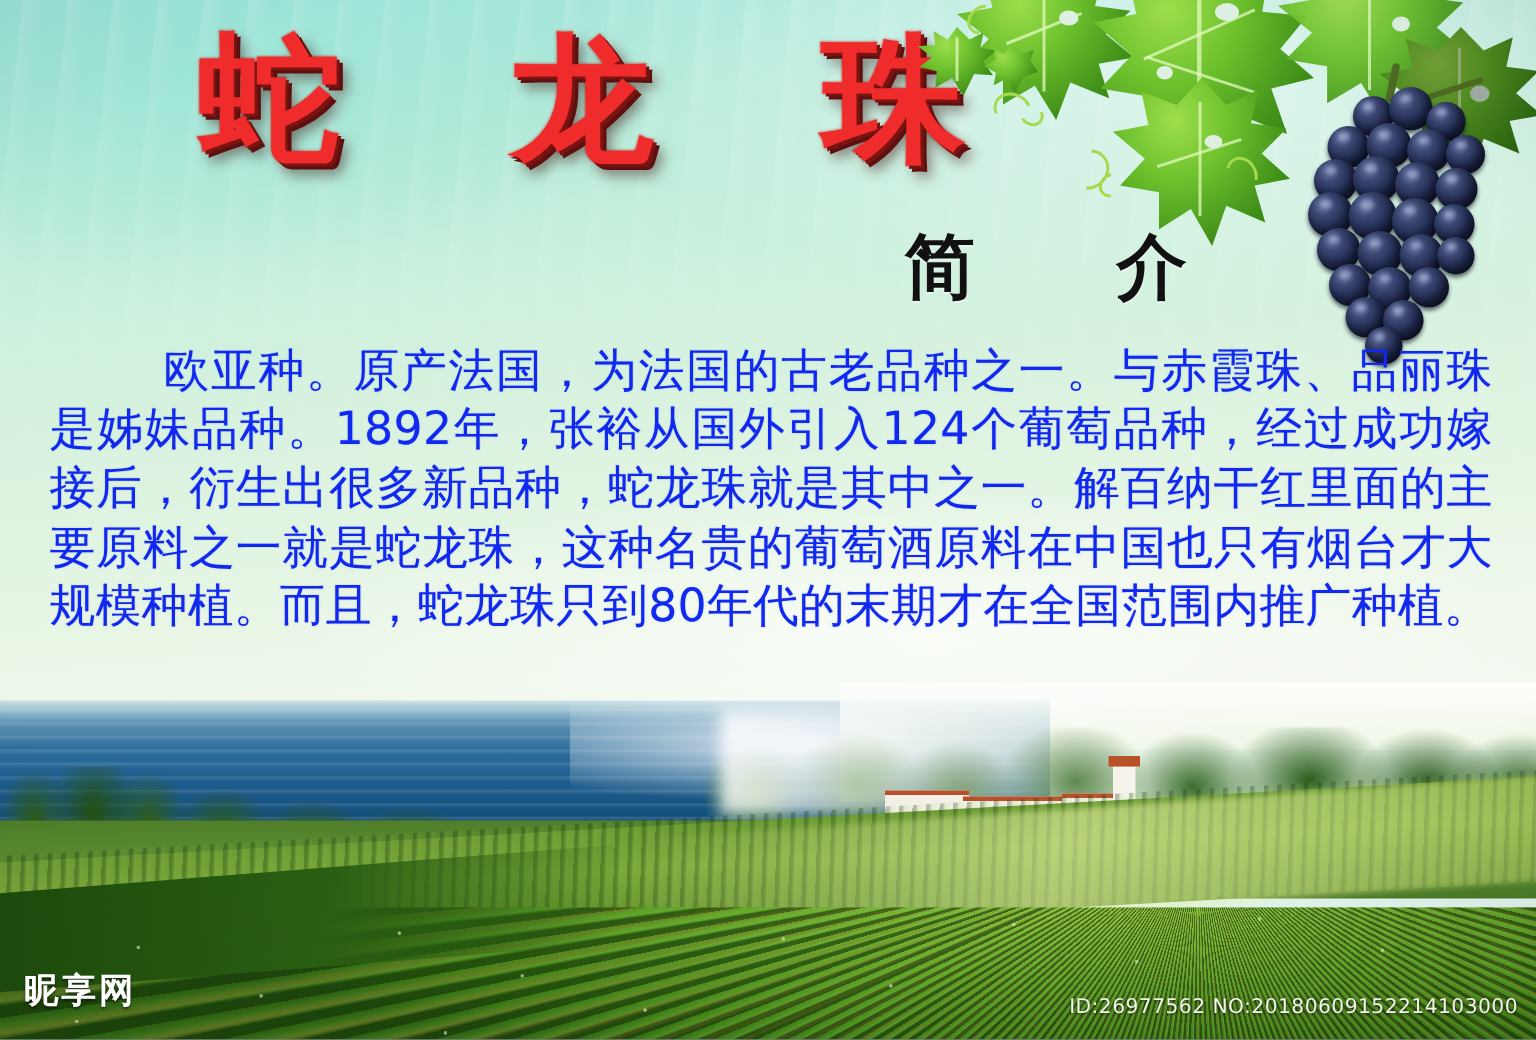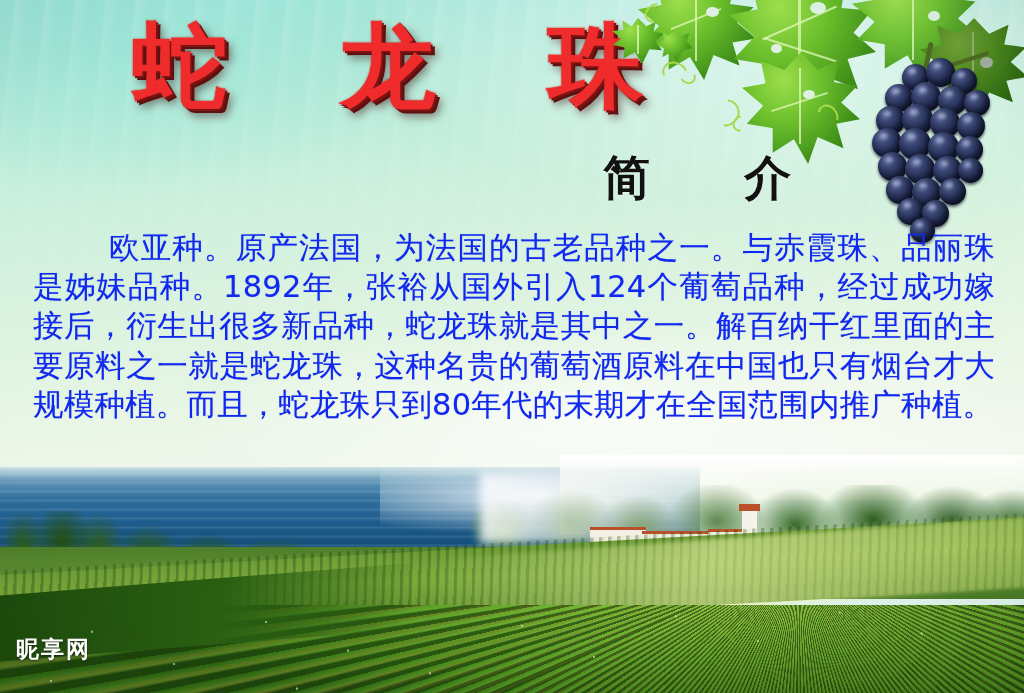--- a/index.html
+++ b/index.html
@@ -220,21 +220,21 @@
       radial-gradient(circle at 5% 80%, #eef5cf 0 1px, transparent 1.4px),
       radial-gradient(circle at 29% 88%, #f2f7d8 0 1px, transparent 1.4px);
   }
   .vignette{
     position:absolute;left:0;top:0;width:1024px;height:693px;pointer-events:none;
     background:radial-gradient(ellipse 90% 85% at 50% 45%, rgba(0,0,0,0) 60%, rgba(0,0,0,.10) 100%);
   }
 
   
   .watermark{
-    position:absolute;left:16px;bottom:28px;display:flex;align-items:baseline;gap:8px;
+    position:absolute;left:16px;bottom:17px;display:flex;align-items:baseline;gap:8px;
   }
   .wm-cn{
     font-family:"DejaVu Sans","Liberation Sans",sans-serif;
     font-weight:700;font-size:23px;color:#ffffff;letter-spacing:2px;
     text-shadow:0 1px 2px rgba(0,0,0,.55);
   }
   .wm-url{
     font-family:"DejaVu Serif","Liberation Serif",serif;
     font-style:italic;font-weight:700;font-size:20px;color:#ffffff;letter-spacing:.5px;
     text-shadow:0 1px 2px rgba(0,0,0,.55);
@@ -384,14 +384,15 @@
     <div class="near-dark-left"></div>
     <div class="speckles"></div>
   </div>
 
   <div class="vignette"></div>
 
   <div class="watermark">
     <span class="wm-cn">昵享网</span>
   </div>
 
+  <div class="idline">ID:26977562  NO:20180609152214103000</div>
 
 </div>
 
 </body></html>

